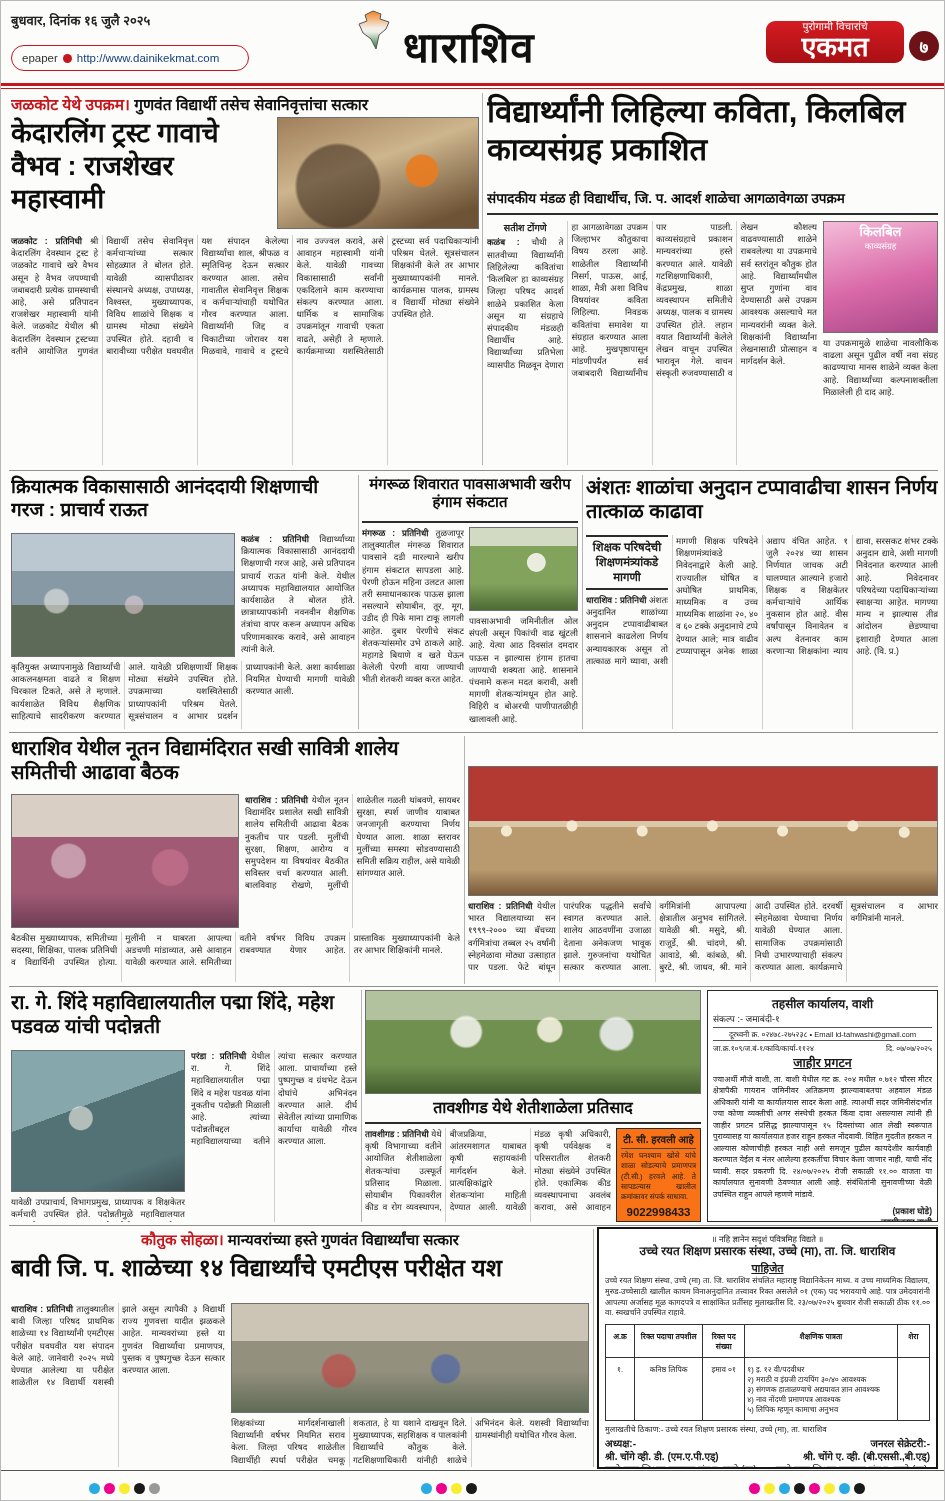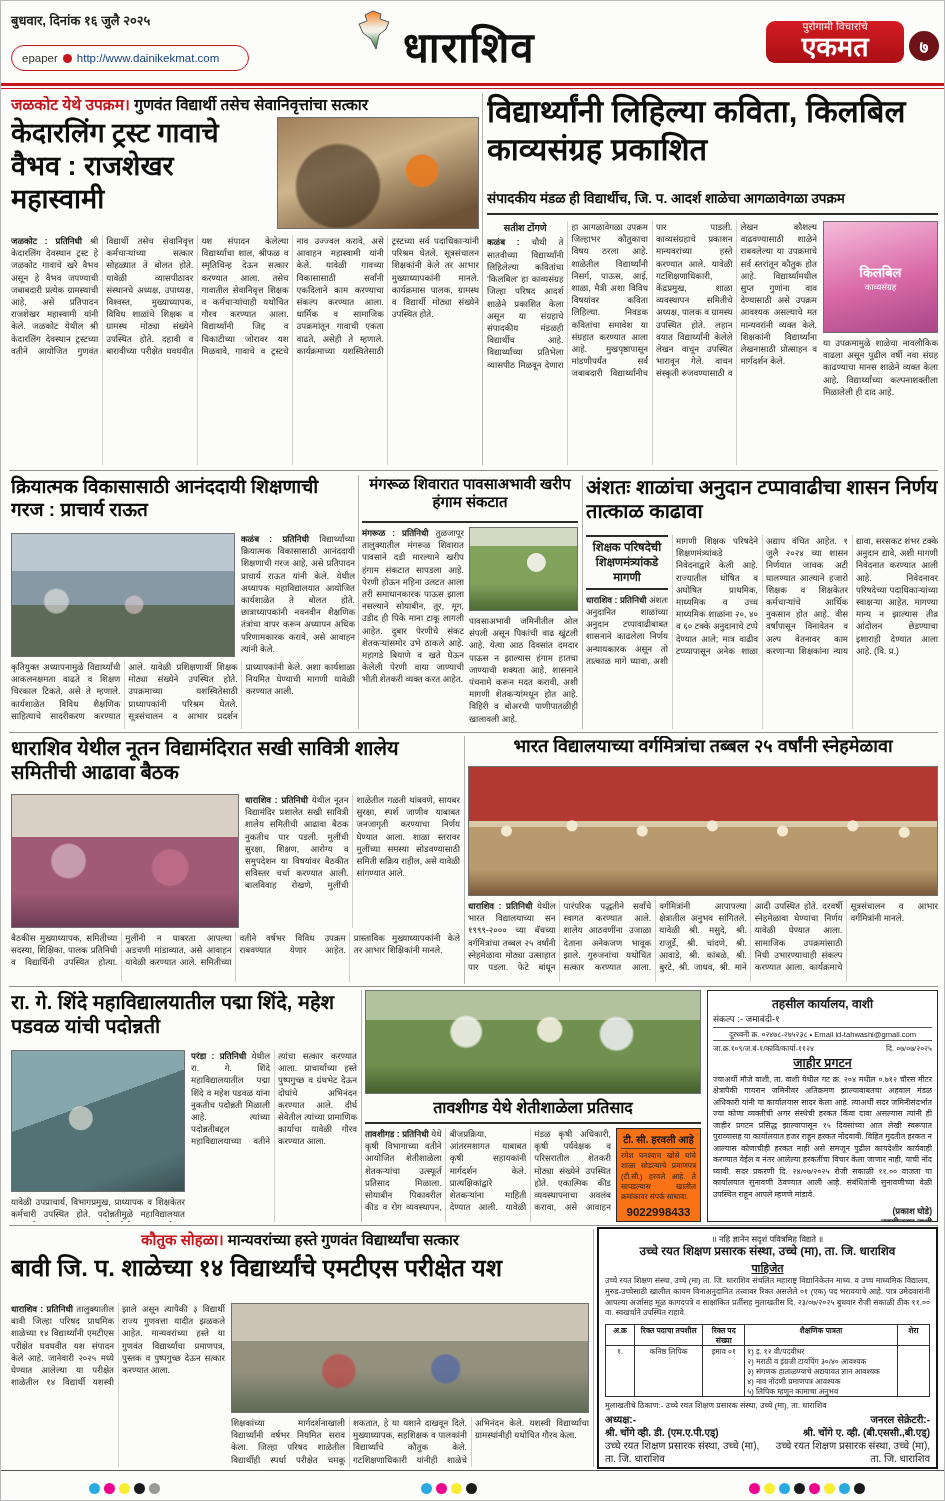--- a/index.html
+++ b/index.html
@@ -29,21 +29,21 @@
   .epaper-box{border:1.5px solid #c4161c;border-radius:13px;display:flex;align-items:center;gap:5px;padding:0 10px;font-size:11.5px;color:#333;}
   .edot{width:9px;height:9px;border-radius:50%;background:#c4161c;display:inline-block;}
   .epaper-box a{color:#18407c;text-decoration:none;}
   .masthead{font-size:42px;font-weight:800;color:#101010;letter-spacing:1px;white-space:nowrap;}
   .ekmat-box{background:linear-gradient(180deg,#d41c22,#a90f14);border-radius:9px;color:#fff;text-align:center;padding:0 6px 2px;}
   .ekmat-tag{font-size:10.5px;line-height:1.1;}
   .ekmat-name{font-size:27px;font-weight:800;line-height:1.05;}
   .pg-circle{width:30px;height:30px;border-radius:50%;background:#6d1216;color:#fff;font-size:17px;font-weight:bold;display:flex;align-items:center;justify-content:center;}
   
   #ph-kedar{background:radial-gradient(circle at 72% 48%,rgba(233,123,31,.9) 0 10%,transparent 11%),radial-gradient(circle at 30% 62%,rgba(55,38,24,.55) 0 26%,transparent 28%),linear-gradient(160deg,#a07f5b,#cdb58d 42%,#6e5336 88%);}
-  #ph-book{background:linear-gradient(165deg,#f5bcd9,#d969a8 55%,#a94787);display:flex;flex-direction:column;align-items:center;justify-content:center;color:#fff;text-align:center;}
+  #ph-book{background:linear-gradient(165deg,#f5bcd9,#d969a8 55%,#a94787);display:flex;flex-direction:column;align-items:center;color:#fff;text-align:center;}
   #ph-book .bk1{font-weight:800;font-size:13px;}
   #ph-book .bk2{font-size:8.5px;}
   #ph-raut{background:radial-gradient(circle at 20% 55%,rgba(240,240,235,.55) 0 6%,transparent 7%),radial-gradient(circle at 55% 58%,rgba(235,210,220,.55) 0 6%,transparent 7%),linear-gradient(180deg,#bcc8d1 0 30%,#8799a4 30% 58%,#5d6a58 58% 100%);}
   #ph-kharip{background:radial-gradient(circle at 62% 42%,rgba(246,244,238,.9) 0 11%,transparent 12%),linear-gradient(180deg,#d2dac4 0 22%,#82a35c 22% 68%,#4c6b35 100%);}
   #ph-sakhi{background:radial-gradient(circle at 25% 50%,rgba(236,222,230,.5) 0 9%,transparent 10%),radial-gradient(circle at 70% 55%,rgba(210,120,150,.55) 0 10%,transparent 11%),linear-gradient(180deg,#d9cfc4 0 32%,#a05a74 32% 74%,#6e3e55 100%);}
   #ph-sneh{background:radial-gradient(circle at 8% 50%,#f3e8d0 0 5px,transparent 6px),radial-gradient(circle at 22% 46%,#f3e8d0 0 5px,transparent 6px),radial-gradient(circle at 37% 50%,#f3e8d0 0 5px,transparent 6px),radial-gradient(circle at 52% 46%,#f3e8d0 0 5px,transparent 6px),radial-gradient(circle at 67% 50%,#f3e8d0 0 5px,transparent 6px),radial-gradient(circle at 82% 46%,#f3e8d0 0 5px,transparent 6px),radial-gradient(circle at 93% 51%,#f3e8d0 0 5px,transparent 6px),linear-gradient(180deg,#b23a33 0 42%,#d9c9a8 42% 47%,#b99a6e 47% 80%,#7a5a3a 100%);}
   #ph-padma{background:radial-gradient(circle at 40% 48%,rgba(245,240,230,.6) 0 9%,transparent 10%),linear-gradient(160deg,#86a8ac 0 40%,#527276 40% 80%,#3a4f52 100%);}
   #ph-sheti{background:radial-gradient(circle at 30% 40%,rgba(245,245,240,.85) 0 6%,transparent 7%),radial-gradient(circle at 55% 38%,rgba(250,245,230,.85) 0 6%,transparent 7%),radial-gradient(circle at 75% 42%,rgba(240,240,245,.85) 0 6%,transparent 7%),linear-gradient(180deg,#b3c29e 0 28%,#70904f 28% 72%,#44602f 100%);}
   #ph-mts{background:radial-gradient(circle at 30% 62%,rgba(200,60,60,.6) 0 6%,transparent 7%),radial-gradient(circle at 60% 60%,rgba(60,90,180,.55) 0 6%,transparent 7%),linear-gradient(180deg,#ccc5b6 0 34%,#93907e 34% 62%,#5f6b55 100%);}
   
@@ -59,21 +59,21 @@
   .cl-title{font-weight:800;font-size:10px;border-bottom:1px solid #444;padding-bottom:2px;margin-bottom:2px;}
   .cl-body{font-size:7.4px;line-height:1.4;text-align:justify;}
   .cl-phone{font-weight:800;font-size:11.5px;margin-top:3px;}
   .cl-ref{font-size:8px;}
   .rec-box{border:2px solid #151515;background:#fff;padding:4px 6px;overflow:hidden;}
   .rec-shloka{font-size:8.3px;text-align:center;}
   .rec-title{font-weight:800;font-size:11.8px;text-align:center;line-height:1.25;}
   .rec-want{font-weight:800;font-size:11px;text-align:center;text-decoration:underline;margin:1px 0;}
   .rec-par{font-size:7.8px;line-height:1.4;text-align:justify;height:46px;overflow:hidden;margin-bottom:2px;}
   table.rec{width:100%;border-collapse:collapse;font-size:7.6px;}
-  table.rec th,table.rec td{border:1px solid #333;padding:0 2px;vertical-align:top;}
+  table.rec th,table.rec td{border:1px solid #333;padding:6px 2px;vertical-align:top;}
   table.rec th{font-weight:bold;text-align:center;}
   .rec-place{font-size:8px;margin-top:2px;}
   .sig-row{display:flex;justify-content:space-between;margin-top:3px;}
   .sig{font-size:10px;line-height:1.3;}
   .sig-label{font-weight:bold;}
   .sig-name{font-weight:800;}
   .dot{display:inline-block;width:11px;height:11px;border-radius:50%;margin-right:4px;vertical-align:middle;}
 </style>
 </head>
 <body>
@@ -172,21 +172,20 @@
   <div class="ph" id="ph-sakhi" style="left:10px;top:793px;width:228px;height:134px;"></div>
   <div class="abs bt cols-2" style="left:244px;top:793px;width:215px;height:134px;">
     <p><b class="dl">धाराशिव : प्रतिनिधी</b> <span>येथील नूतन विद्यामंदिर प्रशालेत सखी सावित्री शालेय समितीची आढावा बैठक नुकतीच पार पडली. मुलींची सुरक्षा, शिक्षण, आरोग्य व समुपदेशन या विषयांवर बैठकीत सविस्तर चर्चा करण्यात आली. बालविवाह रोखणे, मुलींची शाळेतील गळती थांबवणे, सायबर सुरक्षा, स्पर्श जाणीव याबाबत जनजागृती करण्याचा निर्णय घेण्यात आला. शाळा स्तरावर मुलींच्या समस्या सोडवण्यासाठी समिती सक्रिय राहील, असे यावेळी सांगण्यात आले.</span></p>
   </div>
   <div class="abs bt cols-4" style="left:10px;top:931px;width:449px;height:50px;">
     <p><span>बैठकीस मुख्याध्यापक, समितीच्या सदस्या, शिक्षिका, पालक प्रतिनिधी व विद्यार्थिनी उपस्थित होत्या. मुलींनी न घाबरता आपल्या अडचणी मांडाव्यात, असे आवाहन यावेळी करण्यात आले. समितीच्या वतीने वर्षभर विविध उपक्रम राबवण्यात येणार आहेत. प्रास्ताविक मुख्याध्यापकांनी केले तर आभार शिक्षिकांनी मानले.</span></p>
   </div>
 
   <div class="v-rule" style="left:463px;top:735px;height:248px;"></div>
 
-  <div class="abs hd center" style="left:467px;top:735px;width:470px;height:26px;font-size:18px;">भारत विद्यालयाच्या वर्गमित्रांचा तब्बल २५ वर्षांनी स्नेहमेळावा</div>
   <div class="ph" id="ph-sneh" style="left:467px;top:765px;width:470px;height:130px;"></div>
   <div class="abs bt cols-5" style="left:467px;top:899px;width:470px;height:82px;">
     <p><b class="dl">धाराशिव : प्रतिनिधी</b> <span>येथील भारत विद्यालयाच्या सन १९९९-२००० च्या बॅचच्या वर्गमित्रांचा तब्बल २५ वर्षांनी स्नेहमेळावा मोठ्या उत्साहात पार पडला. फेटे बांधून पारंपरिक पद्धतीने सर्वांचे स्वागत करण्यात आले. शालेय आठवणींना उजाळा देताना अनेकजण भावूक झाले. गुरुजनांचा यथोचित सत्कार करण्यात आला. वर्गमित्रांनी आपापल्या क्षेत्रातील अनुभव सांगितले. यावेळी श्री. मसुदे, श्री. राजूर्डे, श्री. चांदणे, श्री. आवाडे, श्री. कांबळे, श्री. बुरटे, श्री. जाधव, श्री. माने आदी उपस्थित होते. दरवर्षी स्नेहमेळावा घेण्याचा निर्णय यावेळी घेण्यात आला. सामाजिक उपक्रमांसाठी निधी उभारण्याचाही संकल्प करण्यात आला. कार्यक्रमाचे सूत्रसंचालन व आभार वर्गमित्रांनी मानले.</span></p>
   </div>
 
   <div class="h-rule" style="left:8px;top:985px;width:929px;"></div>
 
   <div class="abs hd" style="left:10px;top:989px;width:346px;height:56px;font-size:20px;">रा. गे. शिंदे महाविद्यालयातील पद्मा शिंदे, महेश पडवळ यांची पदोन्नती</div>
   <div class="ph" id="ph-padma" style="left:10px;top:1049px;width:174px;height:142px;"></div>
   <div class="abs bt cols-2" style="left:190px;top:1049px;width:166px;height:172px;">

